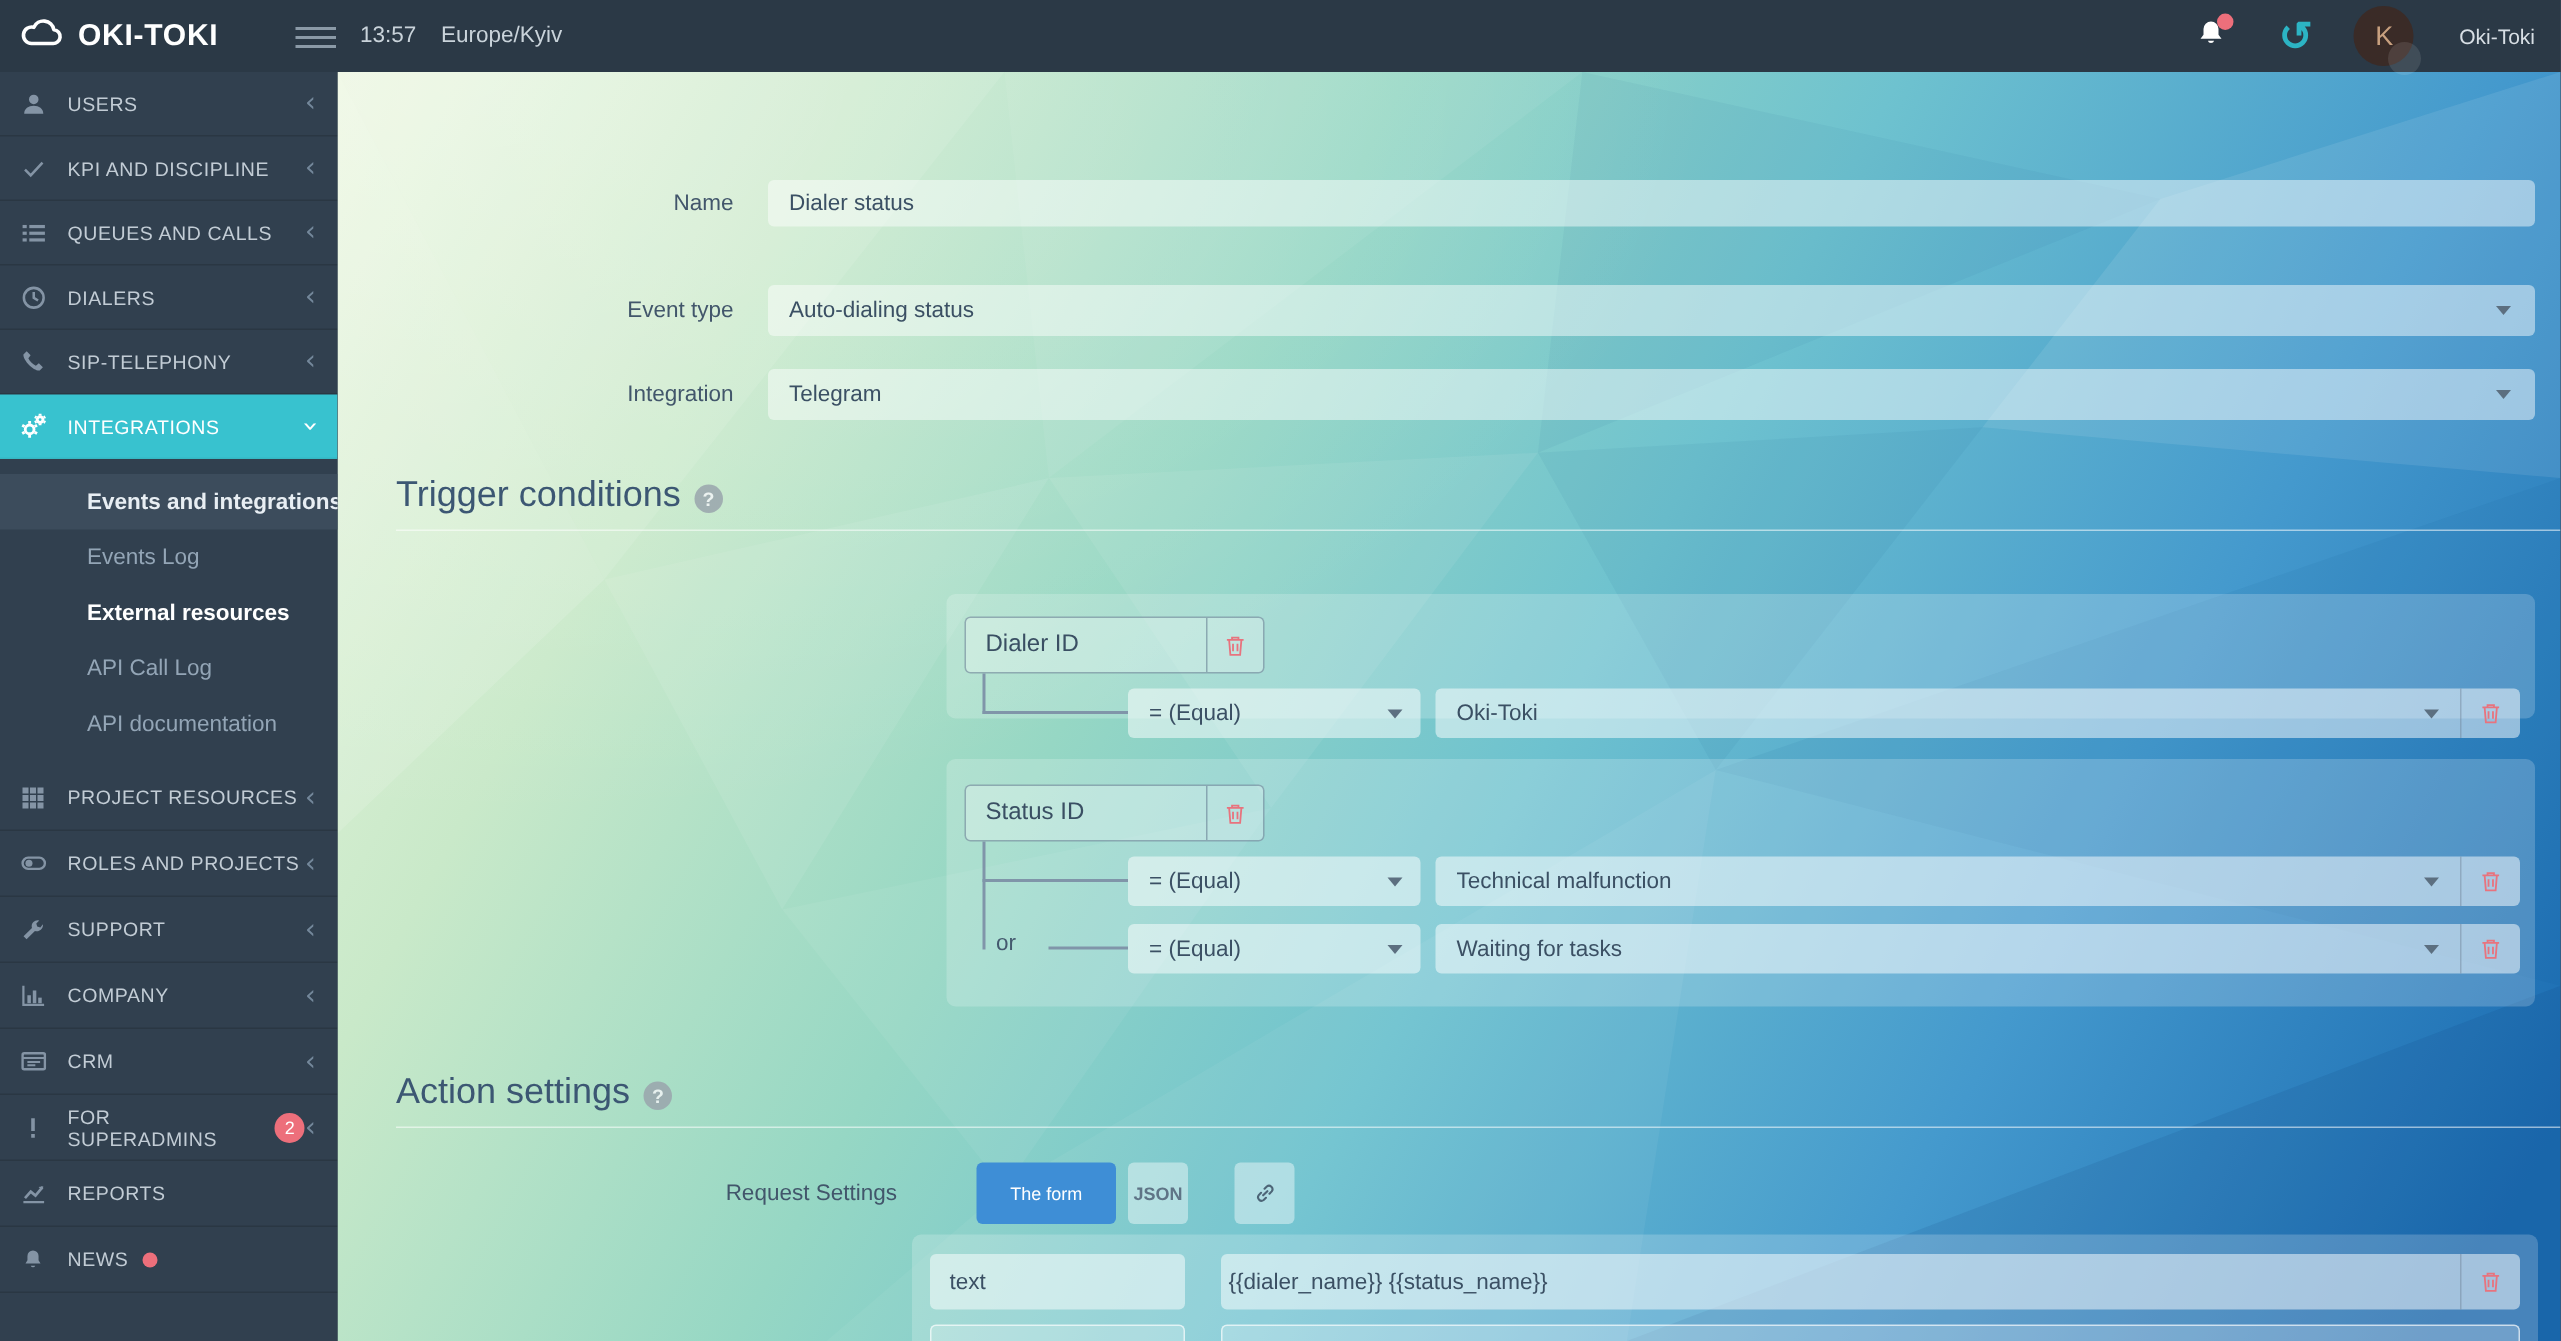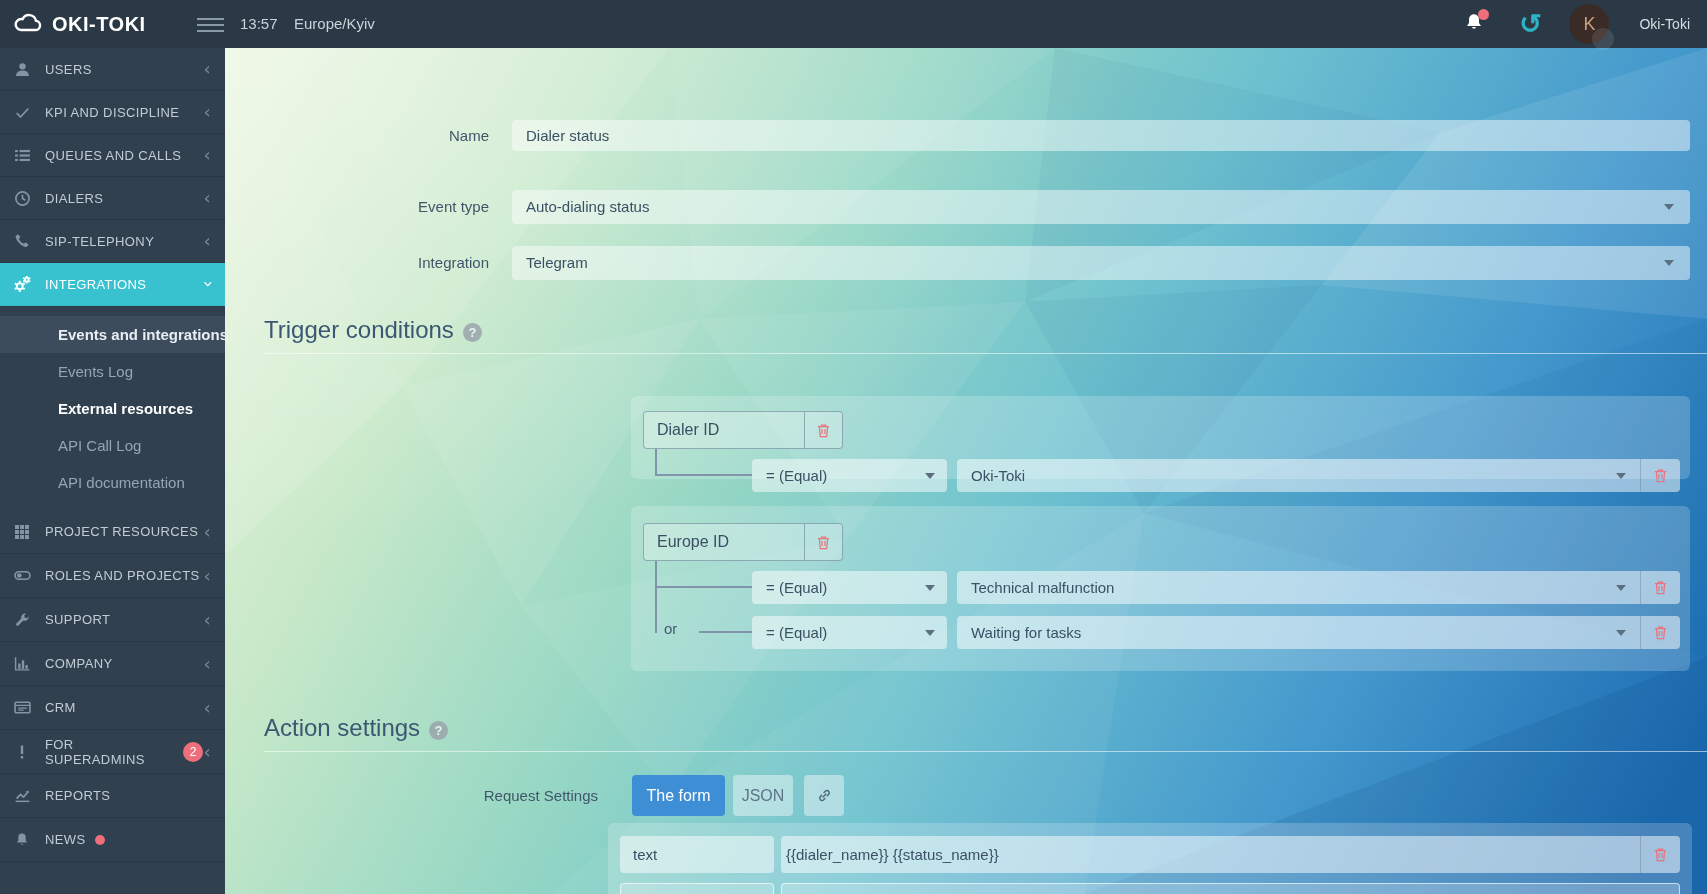--- a/index.html
+++ b/index.html
@@ -64,29 +64,29 @@
   .cb-label { flex:1; line-height:36px; padding:0 13px; color:#3a4f63; font-size:16px; }
   .cb-trash { width:38px; border-left:1px solid rgba(94,118,141,0.55); display:flex; align-items:center; justify-content:center; cursor:pointer; }
   .vline, .hline { position:absolute; background:#8095a9; }
   .crow { position:absolute; left:121px; right:10px; height:33px; display:flex; }
   .opsel { position:relative; width:195px; margin-right:10px; background:rgba(255,255,255,0.5); border-radius:4px; line-height:33px; padding:0 14px; color:#3b5064; font-size:15px; cursor:pointer; }
   .valwrap { position:relative; flex:1; display:flex; background:rgba(255,255,255,0.5); border-radius:4px; }
   .valsel { position:relative; flex:1; line-height:33px; padding:0 14px; color:#3b5064; font-size:15px; cursor:pointer; }
   .row-trash { width:40px; border-left:1px solid rgba(110,130,150,0.45); display:flex; align-items:center; justify-content:center; cursor:pointer; }
   .or-label { position:absolute; left:33px; top:114px; color:#44596e; font-size:15px; }
 
-  .btn { position:absolute; top:727px; height:41px; border-radius:4px; display:flex; align-items:center; justify-content:center; font-size:16px; cursor:pointer; }
+  .btn { position:absolute; top:727px; height:41px; border-radius:4px; display:flex; align-items:center; justify-content:center; font-size:12px; cursor:pointer;margin-left:19px; }
   #btn-form { left:407px; width:93px; background:#3e8ed6; color:#fff; }
-  #btn-json { left:508px; width:60px; background:rgba(255,255,255,0.42); color:#5f7486; }
+  #btn-json { left:508px; width:40px; background:rgba(255,255,255,0.42); color:#5f7486;font-weight:bold; }
   #btn-link { left:579px; width:40px; background:rgba(255,255,255,0.42); color:#4d6577; }
 
   #panel-params { position:absolute; left:383px; top:775px; width:1084px; height:110px; background:rgba(255,255,255,0.20); border-radius:6px; }
   .prow { position:absolute; left:12px; right:12px; height:37px; display:flex; }
   .pinput { background:rgba(255,255,255,0.5); border:0; border-radius:4px; padding:0 13px; color:#3b5064; font-size:15px; outline:none; font-family:inherit; }
-  .pkey { width:154px; margin-right:7px; }
+  .pkey { width:170px; margin-right:24px; }
   .pval-wrap { flex:1; display:flex; background:rgba(255,255,255,0.5); border-radius:4px; }
   .pval-wrap input { flex:1; background:transparent; border:0; padding:0 5px; color:#3b5064; font-size:15px; outline:none; font-family:inherit; }
   .ghost { background:rgba(255,255,255,0.22); border:1px solid rgba(255,255,255,0.65); }
   input::placeholder { color:#93a7b8; opacity:1; }
 
   svg.stroke { fill:none; stroke:currentColor; stroke-width:1.6; }
 </style>
 </head>
 <body>
 
@@ -347,21 +347,21 @@
           <svg width="13" height="15" viewBox="0 0 14 16">
               <path d="M1 3.8h12M4.7 3.8V2.2h4.6v1.6M2.6 3.8l.9 10.7h7l.9-10.7M5.4 6.5v5.4M8.6 6.5v5.4" fill="none" stroke="#e8737e" stroke-width="1.3"></path>
             </svg>
         </span>
       </div>
     </div>
   </section>
 
   <section class="tpanel" id="panel-status">
     <div class="condbox" style="top:17px;">
-      <span class="cb-label">Europe ID</span>
+      <span class="cb-label">Status ID</span>
       <span class="cb-trash">
         <svg width="13" height="15" viewBox="0 0 14 16">
             <path d="M1 3.8h12M4.7 3.8V2.2h4.6v1.6M2.6 3.8l.9 10.7h7l.9-10.7M5.4 6.5v5.4M8.6 6.5v5.4" fill="none" stroke="#e8737e" stroke-width="1.3"></path>
           </svg>
       </span>
     </div>
     <i class="vline" style="left:24px;top:55px;width:2px;height:72px;"></i>
     <i class="hline" style="left:24px;top:80px;width:97px;height:2px;"></i>
     <i class="hline" style="left:68px;top:125px;width:53px;height:2px;"></i>
     <span class="or-label">or</span>

